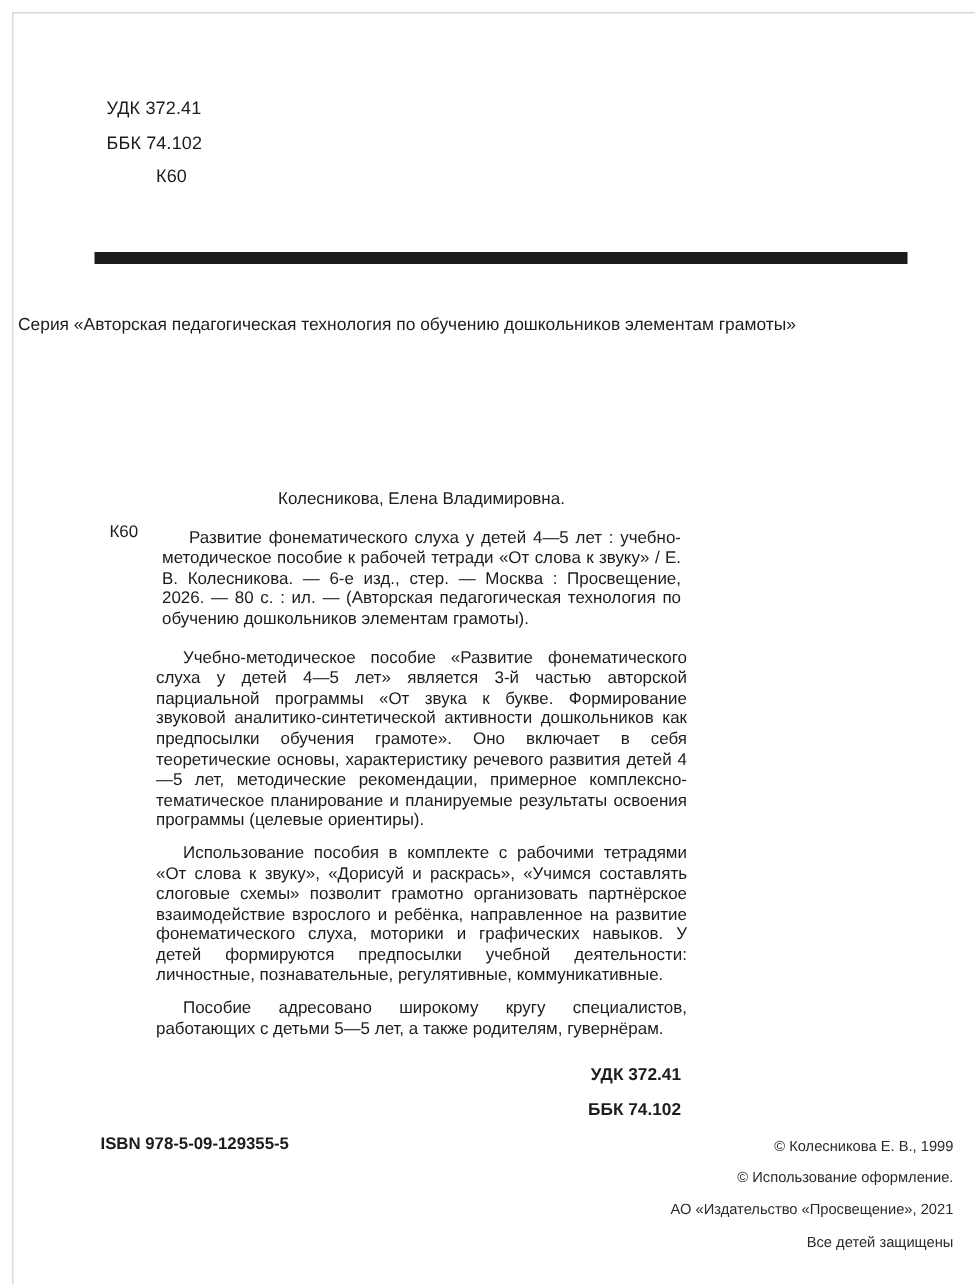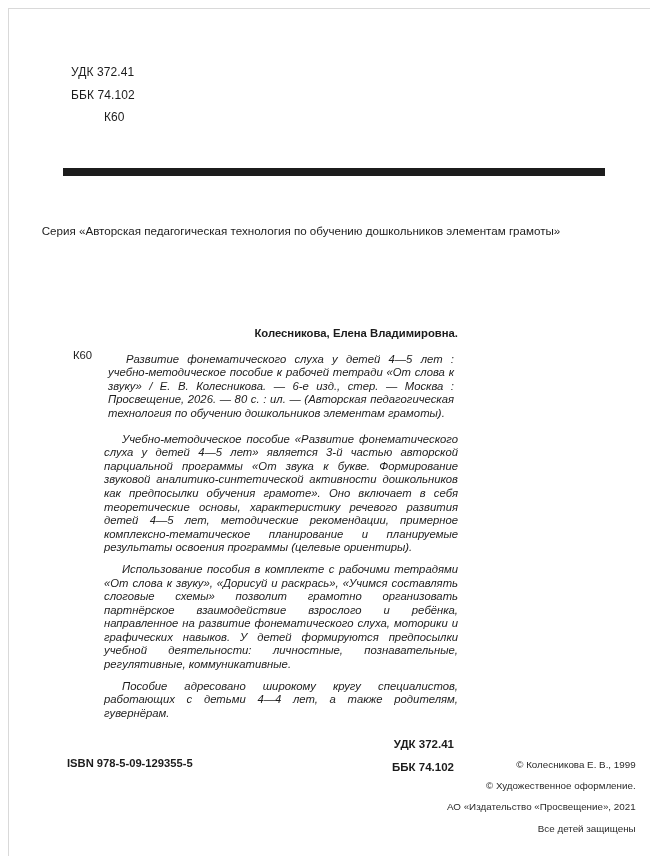--- a/index.html
+++ b/index.html
@@ -22,34 +22,34 @@
     font-size: 12px; line-height: 14.5px;
     letter-spacing: 0.1px;
   }
   .top-codes .code-line { margin-left: 33px; }
   .rule {
     position: absolute; left: 55px; top: 160px;
     width: 542px; height: 1px;
     background: #1c1c1c;
   }
   .series {
-    position: absolute; left: 0; top: 212px;
-    width: 586px; text-align: center;
+    position: absolute; left: 0; top: 198px;
+    width: 586px; 
     font-size: 11.6px; line-height: 14px;
   }
   .main {
     position: absolute; left: 88px; top: 311px;
     width: 370px;
     font-size: 11.3px; line-height: 13.6px;
     text-align: justify;
   }
-  .author { font-weight: bold; text-align: right; }
+  .author { font-weight: normal; text-align: center; }
   .bib-wrap { position: relative; }
   .entry-code { position: absolute; left: -31px; top: 0; }
-  .para { text-indent: 18px; font-style: italic; }
+  .para { text-indent: 18px; }
   .codes-right {
     text-align: right;
     font-weight: bold;
     margin-top: 5px;
     font-size: 11.5px; line-height: 14.5px;
   }
   .footer-isbn {
     position: absolute; left: 55px; top: 745px;
     font-weight: bold; font-size: 11.2px;
   }
@@ -77,29 +77,29 @@
   <div class="series">Серия «Авторская педагогическая технология по обучению дошкольников элементам грамоты»</div>
 
   <div class="main">
     <p class="author">Колесникова, Елена Владимировна.</p>
     <div class="bib-wrap">
       <span class="entry-code">К60</span>
       <p class="para">Развитие фонематического слуха у детей 4—5 лет : учебно-методическое пособие к рабочей тетради «От слова к звуку» / Е. В. Колесникова. — 6-е изд., стер. — Москва : Просвещение, 2026. — 80 с. : ил. — (Авторская педагогическая технология по обучению дошкольников элементам грамоты).</p>
     </div>
     <p class="para">Учебно-методическое пособие «Развитие фонематического слуха у детей 4—5 лет» является 3-й частью авторской парциальной программы «От звука к букве. Формирование звуковой аналитико-синтетической активности дошкольников как предпосылки обучения грамоте». Оно включает в себя теоретические основы, характеристику речевого развития детей 4—5 лет, методические рекомендации, примерное комплексно-тематическое планирование и планируемые результаты освоения программы (целевые ориентиры).</p>
     <p class="para">Использование пособия в комплекте с рабочими тетрадями «От слова к звуку», «Дорисуй и раскрась», «Учимся составлять слоговые схемы» позволит грамотно организовать партнёрское взаимодействие взрослого и ребёнка, направленное на развитие фонематического слуха, моторики и графических навыков. У детей формируются предпосылки учебной деятельности: личностные, познавательные, регулятивные, коммуникативные.</p>
-    <p class="para">Пособие адресовано широкому кругу специалистов, работающих с детьми 4—4 лет, а также родителям, гувернёрам.</p>
+    <p class="para">Пособие адресовано широкому кругу специалистов, работающих с детьми 5—5 лет, а также родителям, гувернёрам.</p>
     <div class="codes-right">
       <div>УДК 372.41</div>
       <div>ББК 74.102</div>
     </div>
   </div>
 
   <div class="footer-isbn">ISBN 978-5-09-129355-5</div>
 
   <div class="copyrights">
     <div>© Колесникова Е. В., 1999</div>
-    <div>© Художественное оформление.</div>
+    <div>© Использование оформление.</div>
     <div class="ind">АО «Издательство «Просвещение», 2021</div>
     <div class="ind">Все детей защищены</div>
   </div>
 
 </div>
 
 </body></html>

